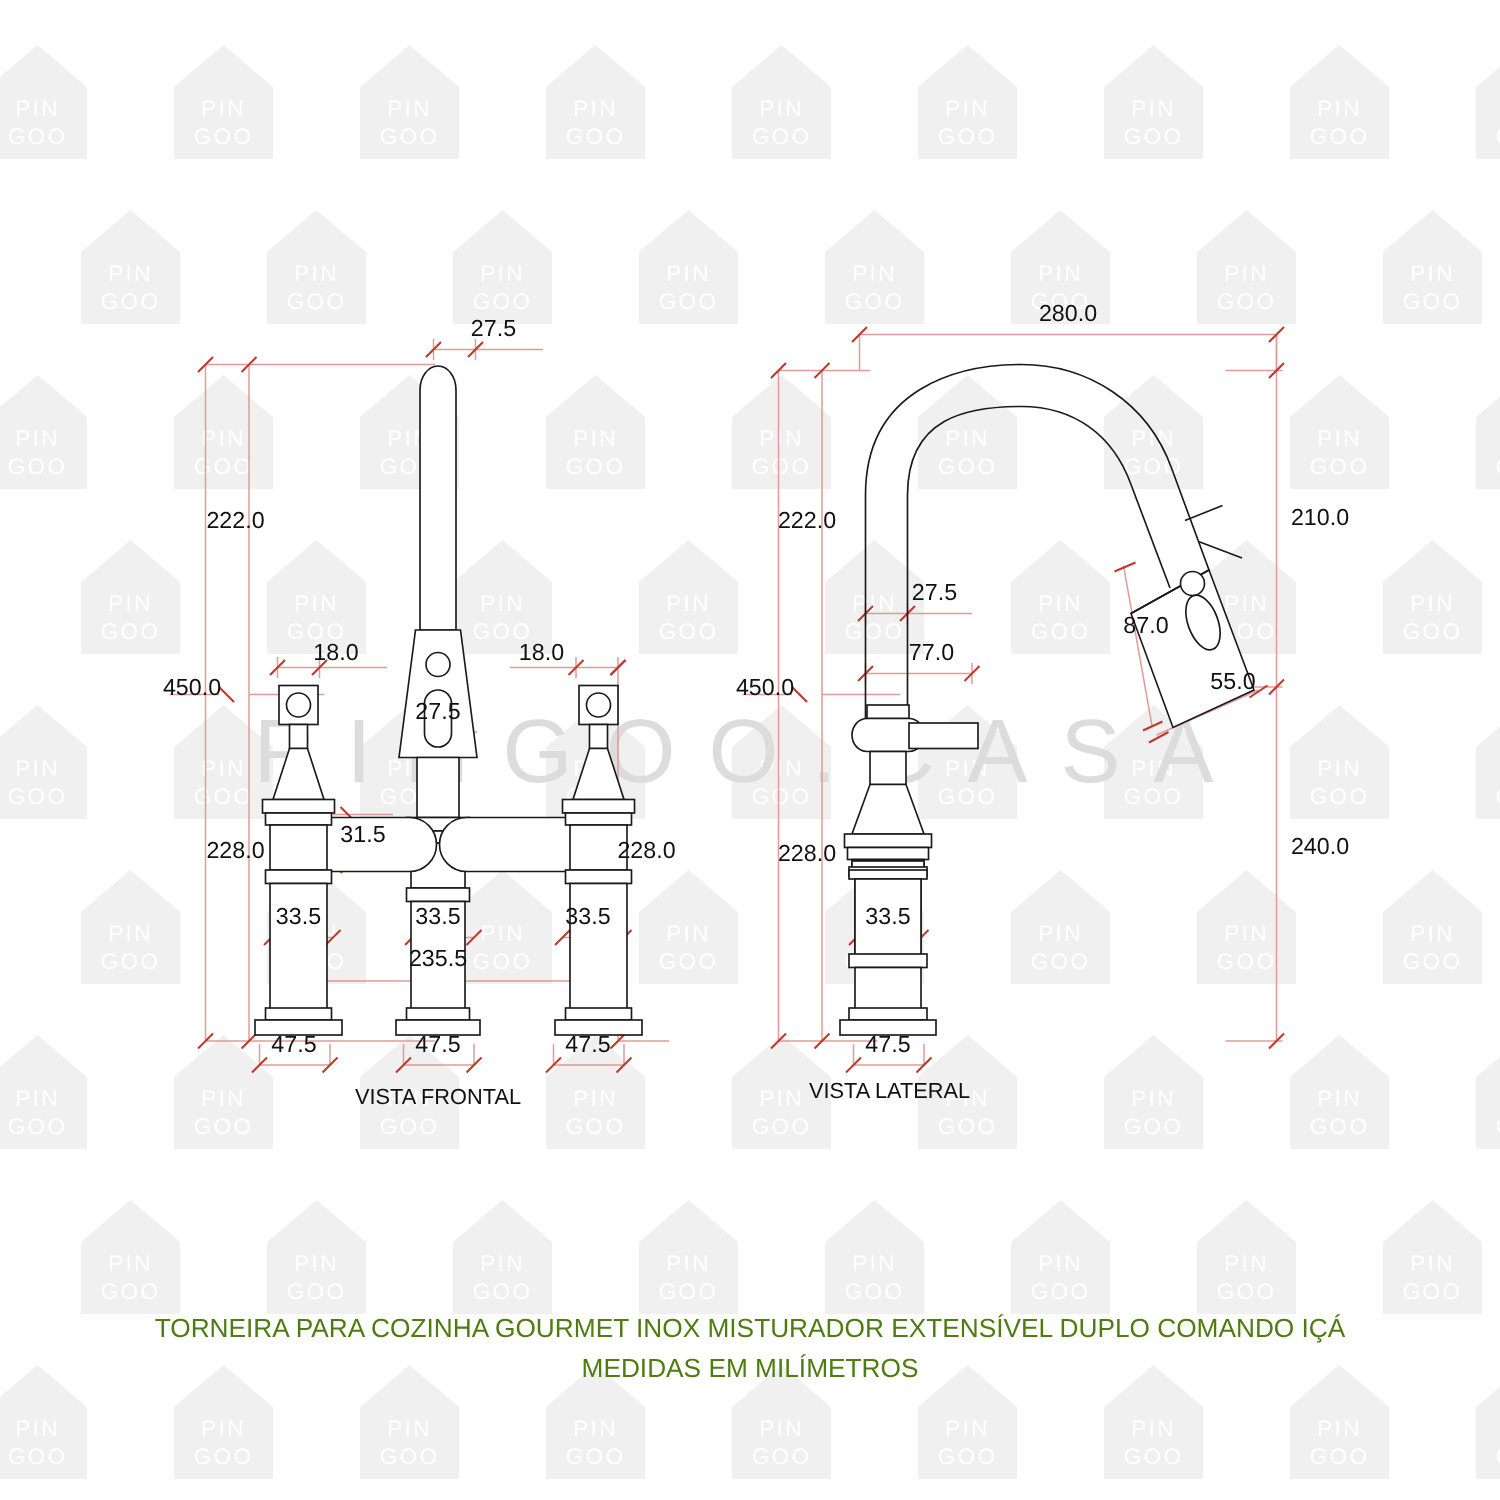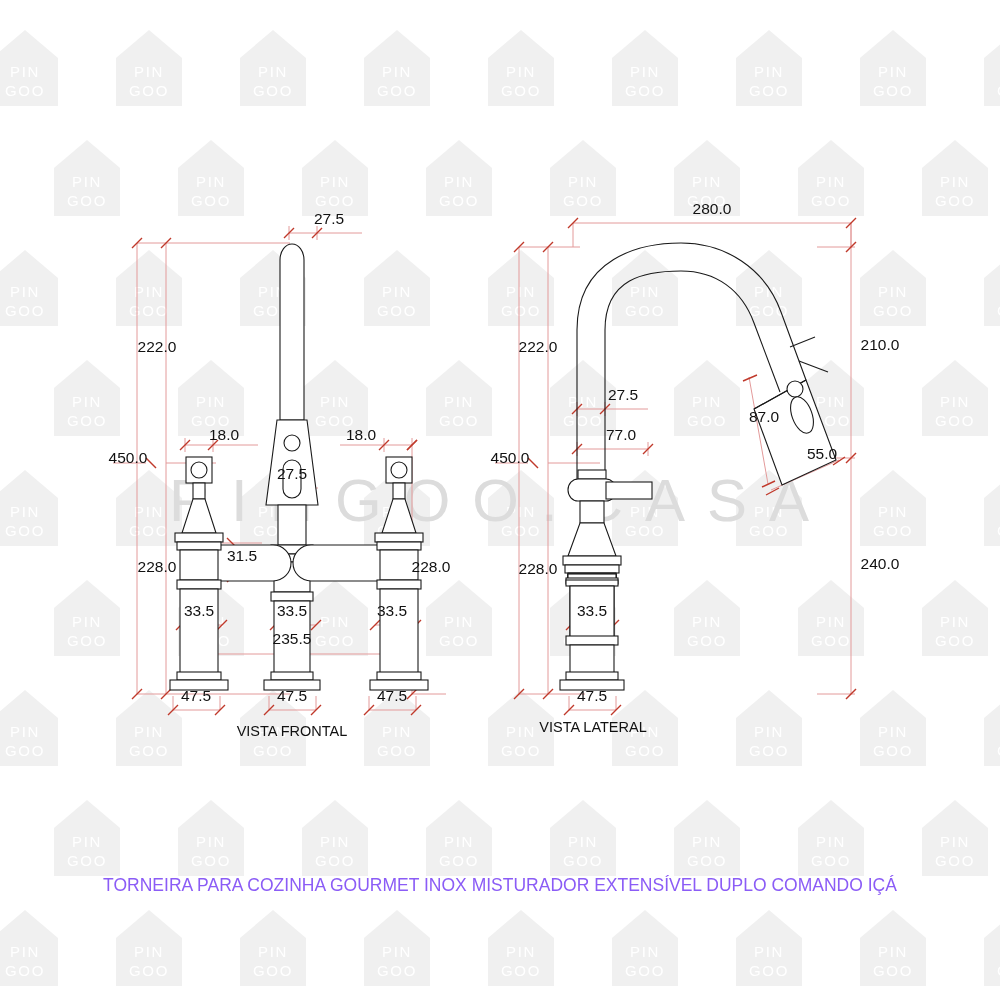--- a/index.html
+++ b/index.html
@@ -16,21 +16,21 @@
       margin-top:0px;
       font-size:60px;letter-spacing:22px;color:#dcdcdc;
       font-family:"Liberation Sans","DejaVu Sans",sans-serif;
       font-weight:400;white-space:nowrap;user-select:none;}
 
   
   #drawing{position:absolute;inset:0;}
 
   
   #caption{position:absolute;left:0;right:0;top:872px;text-align:center;
-           color:#8b5cf6;font-size:17.5px;line-height:27px;
+           color:#4d7c0f;font-size:17.5px;line-height:27px;
            font-family:"Liberation Sans","DejaVu Sans",sans-serif;}
   #caption .l2{display:block;}
 </style>
 </head>
 <body>
 
 <div id="stage">
 
   <svg id="wm-tiles" width="1000" height="1000" viewBox="0 0 1000 1000">
     <defs>
@@ -410,15 +410,16 @@
       </g>
 
     <g font-family="Liberation Sans, DejaVu Sans, sans-serif" font-size="14.5" fill="#111111" text-anchor="middle">
       <text x="292" y="736">VISTA FRONTAL</text>
       <text x="593" y="732">VISTA LATERAL</text>
     </g>
   </svg>
 
   <div id="caption">
     <span>TORNEIRA PARA COZINHA GOURMET INOX MISTURADOR EXTENSÍVEL DUPLO COMANDO IÇÁ</span>
+    <span class="l2">MEDIDAS EM MILÍMETROS</span>
   </div>
 
 </div>
 
 </body></html>

